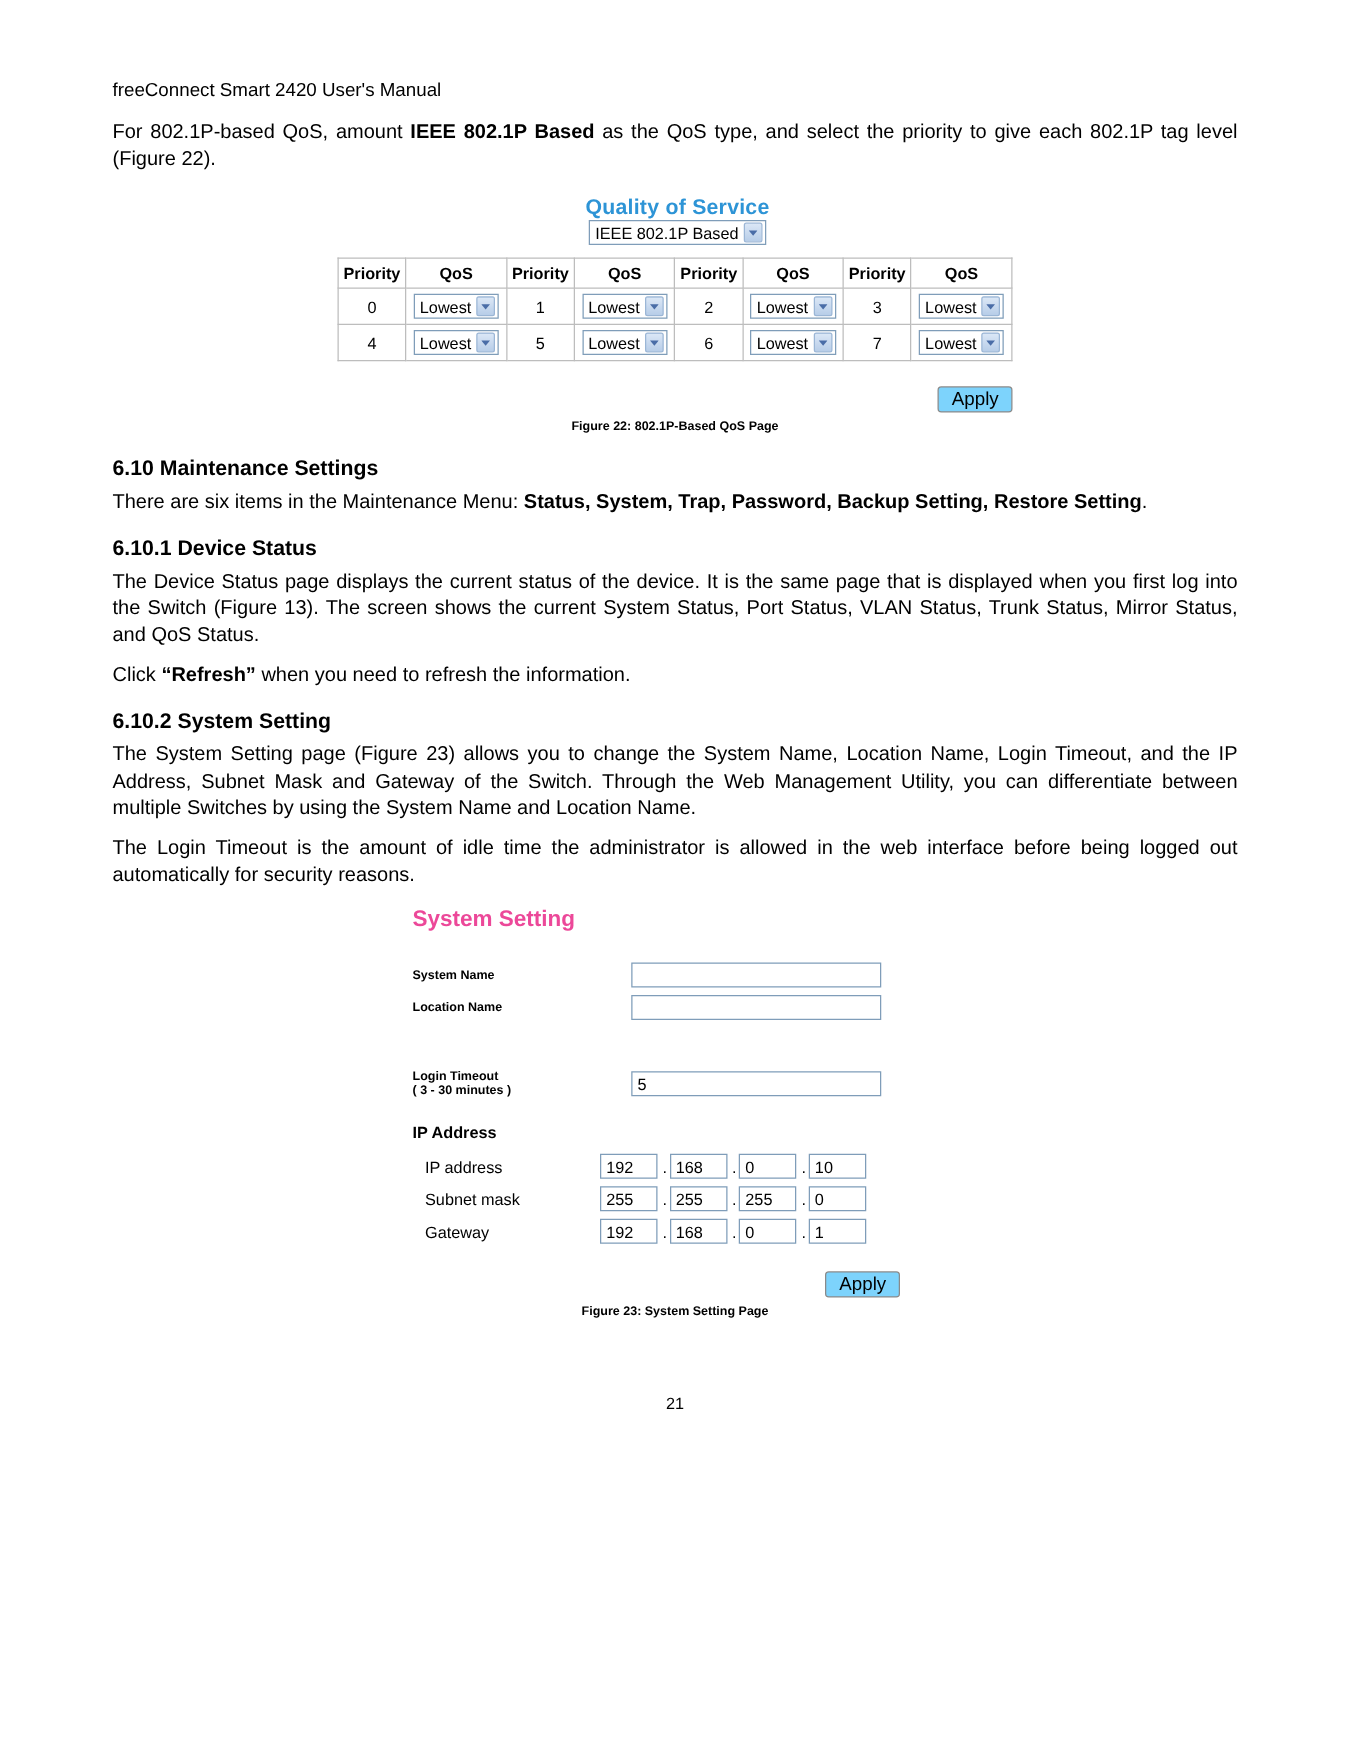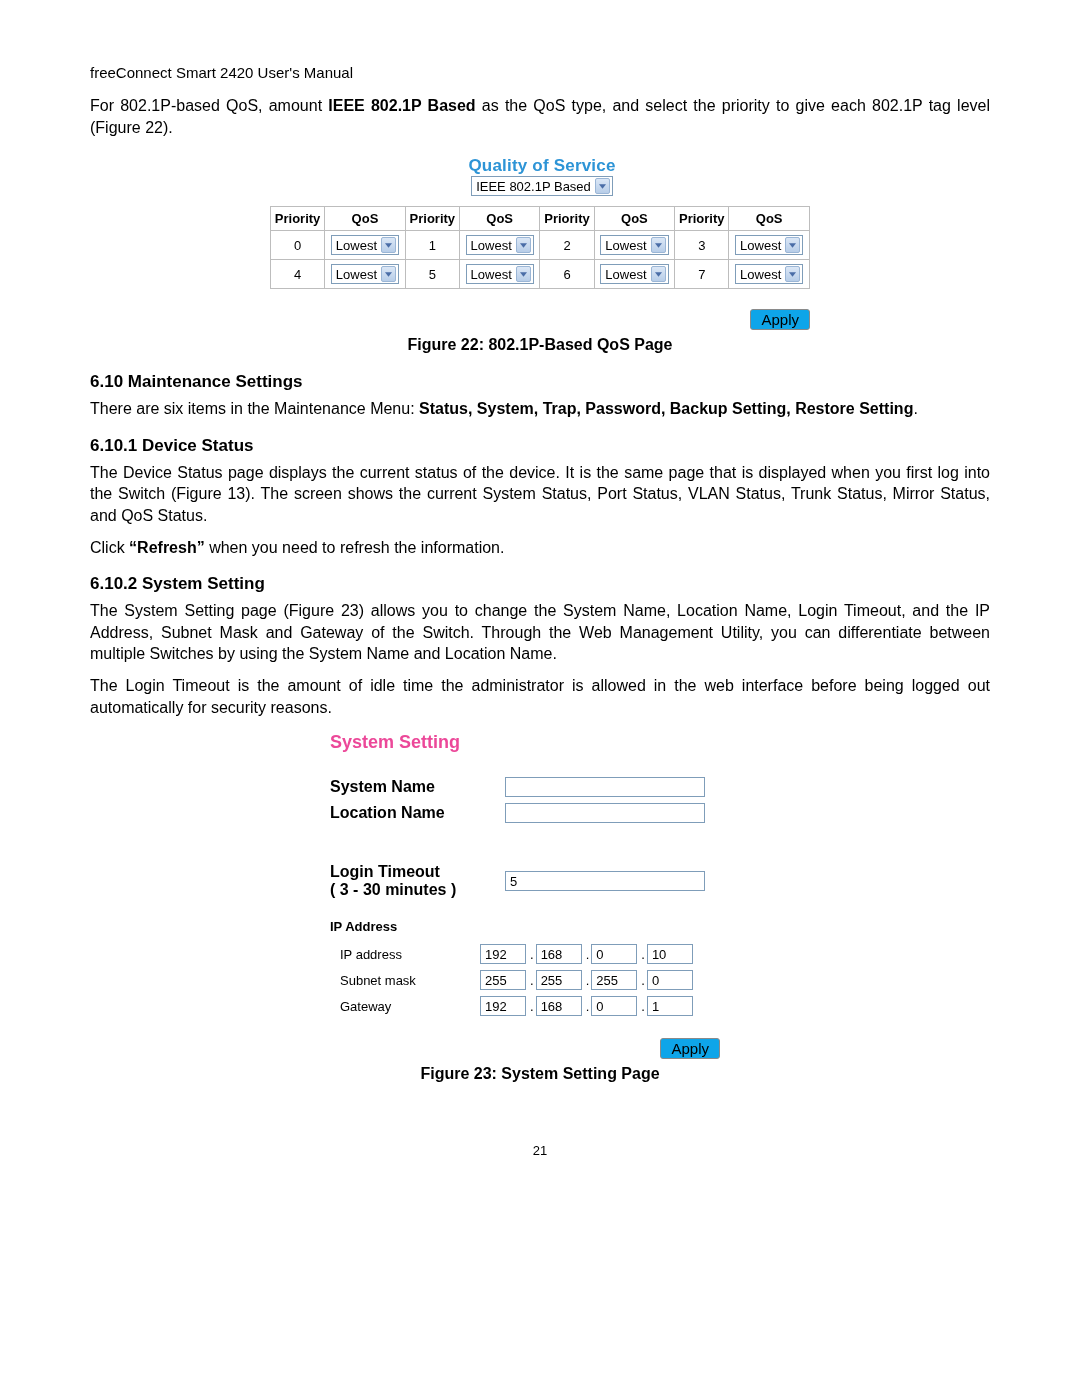--- a/index.html
+++ b/index.html
@@ -17,21 +17,21 @@
     margin-bottom: 14px;
   }
   .body-text {
     text-align: justify;
     line-height: 1.35;
     margin: 6px 0 10px 0;
   }
   .bold { font-weight: bold; }
   .section-h { font-weight: bold; font-size: 17px; margin-top: 18px; margin-bottom: 6px; }
   .sub-h { font-weight: bold; font-size: 17px; margin-top: 16px; margin-bottom: 6px; }
-  .fig-caption { font-weight: bold; text-align: center; font-size: 16px; margin-top: 6px; }
+  .fig-caption { font-weight: bold; text-align: center; font-size: 10px; margin-top: 6px; }
   .page-num { text-align: center; font-size: 13px; margin-top: 60px; }
 
   
   .qos-wrap {
     width: 540px;
     margin: 18px auto 4px auto;
     font-family: Arial, sans-serif;
   }
   .qos-title-row {
     display: flex;
@@ -81,21 +81,21 @@
     font-weight: normal;
   }
   .qos-table th { font-weight: bold; }
   .qos-apply-row {
     display: flex;
     justify-content: flex-end;
     margin-top: 20px;
   }
   .btn {
     border: 1px solid #8a8a8a;
-    background: #0ea5e9;
+    background: #7dd3fc;
     font-size: 15px;
     padding: 1px 10px;
     border-radius: 3px;
   }
 
   
   .sys-wrap {
     width: 420px;
     margin: 14px auto 4px auto;
     font-family: Verdana, Arial, sans-serif;
@@ -108,21 +108,21 @@
     margin-bottom: 24px;
   }
   .sys-row {
     display: flex;
     align-items: center;
     margin-bottom: 6px;
   }
   .sys-label {
     width: 175px;
     font-weight: bold;
-    font-size: 16px;
+    font-size: 10px;
   }
   .sys-label-sub {
     width: 140px;
     font-size: 13px;
     padding-left: 10px;
   }
   .tinput {
     border: 1px solid #7f9db9;
     height: 20px;
     font-size: 13px;

